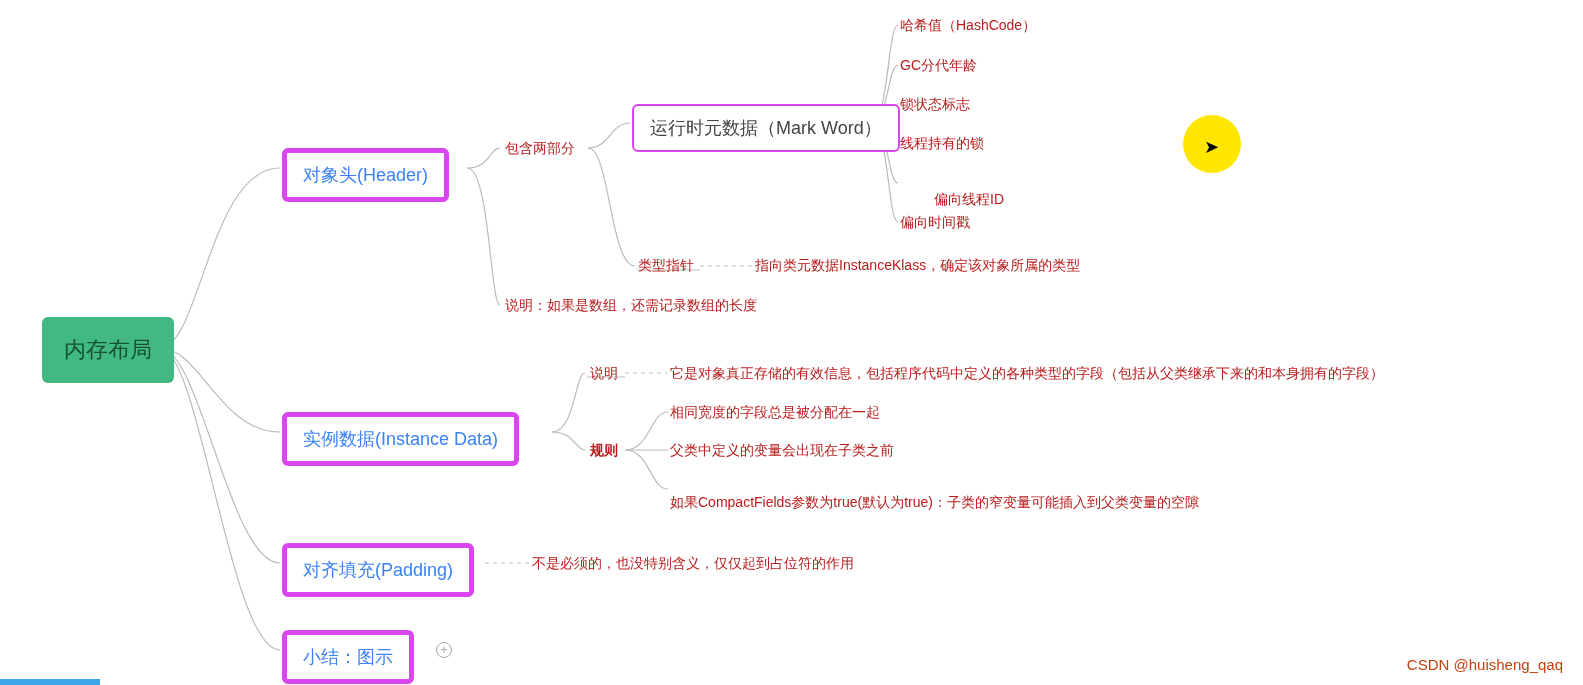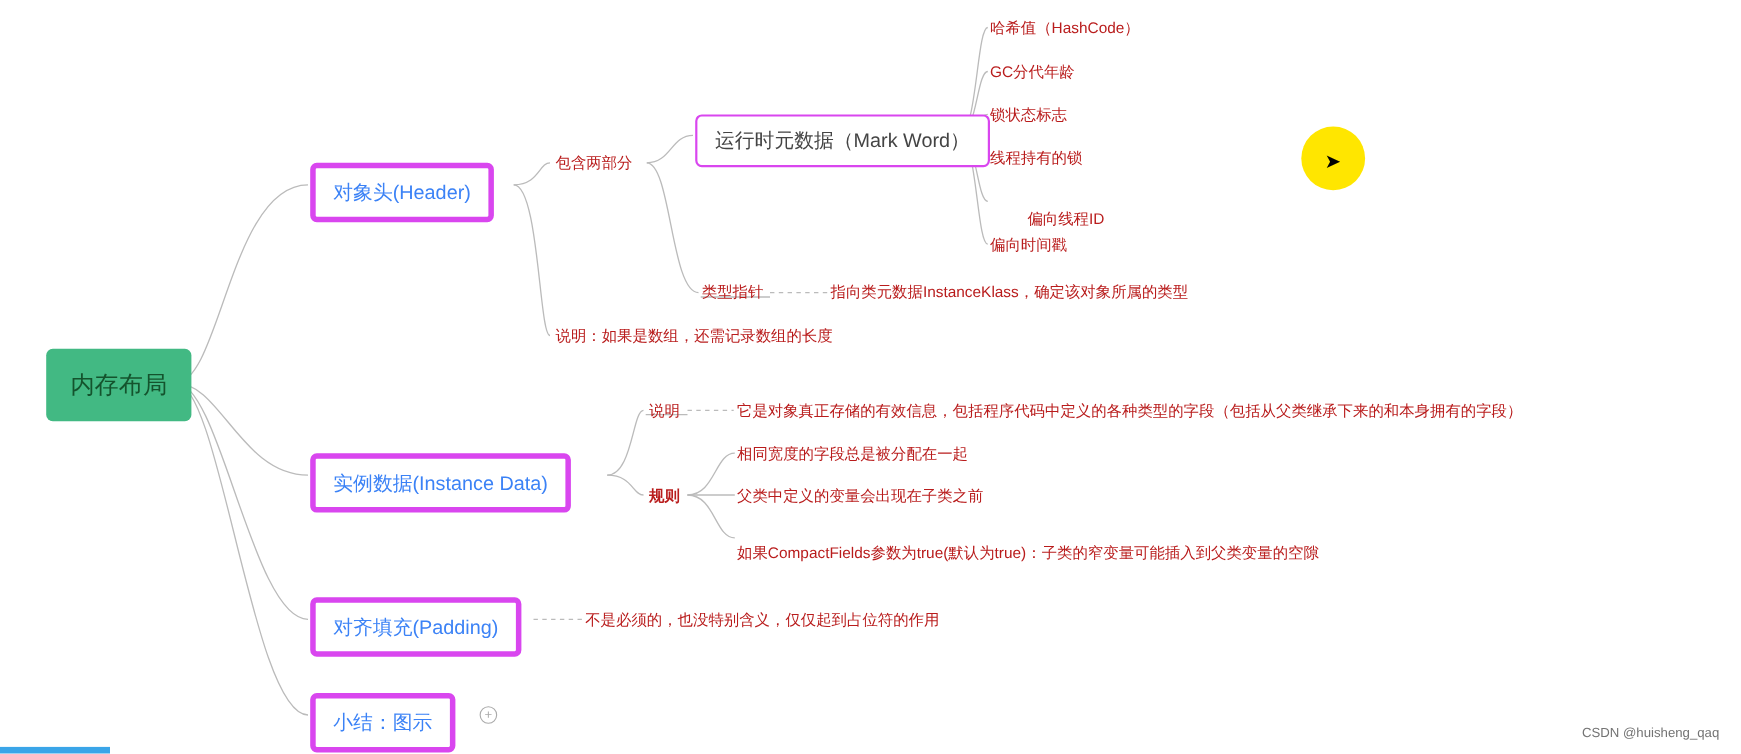--- a/index.html
+++ b/index.html
@@ -72,22 +72,22 @@
   }
   .bottom-bar {
     position: absolute;
     left: 0; bottom: 0;
     height: 6px;
     background: #3aa5e8;
   }
   .watermark {
     position: absolute;
     right: 20px; bottom: 12px;
-    font-size: 12px;
-    color: #737373;
+    font-size: 15px;
+    color: #c2410c;
     text-align: center;
   }
 </style>
 </head>
 <body>
 
 <svg class="connectors">
 
   <path d="M160 348 C200 348 210 168 280 168"></path>
   <path d="M160 348 C200 348 220 432 280 432"></path>

